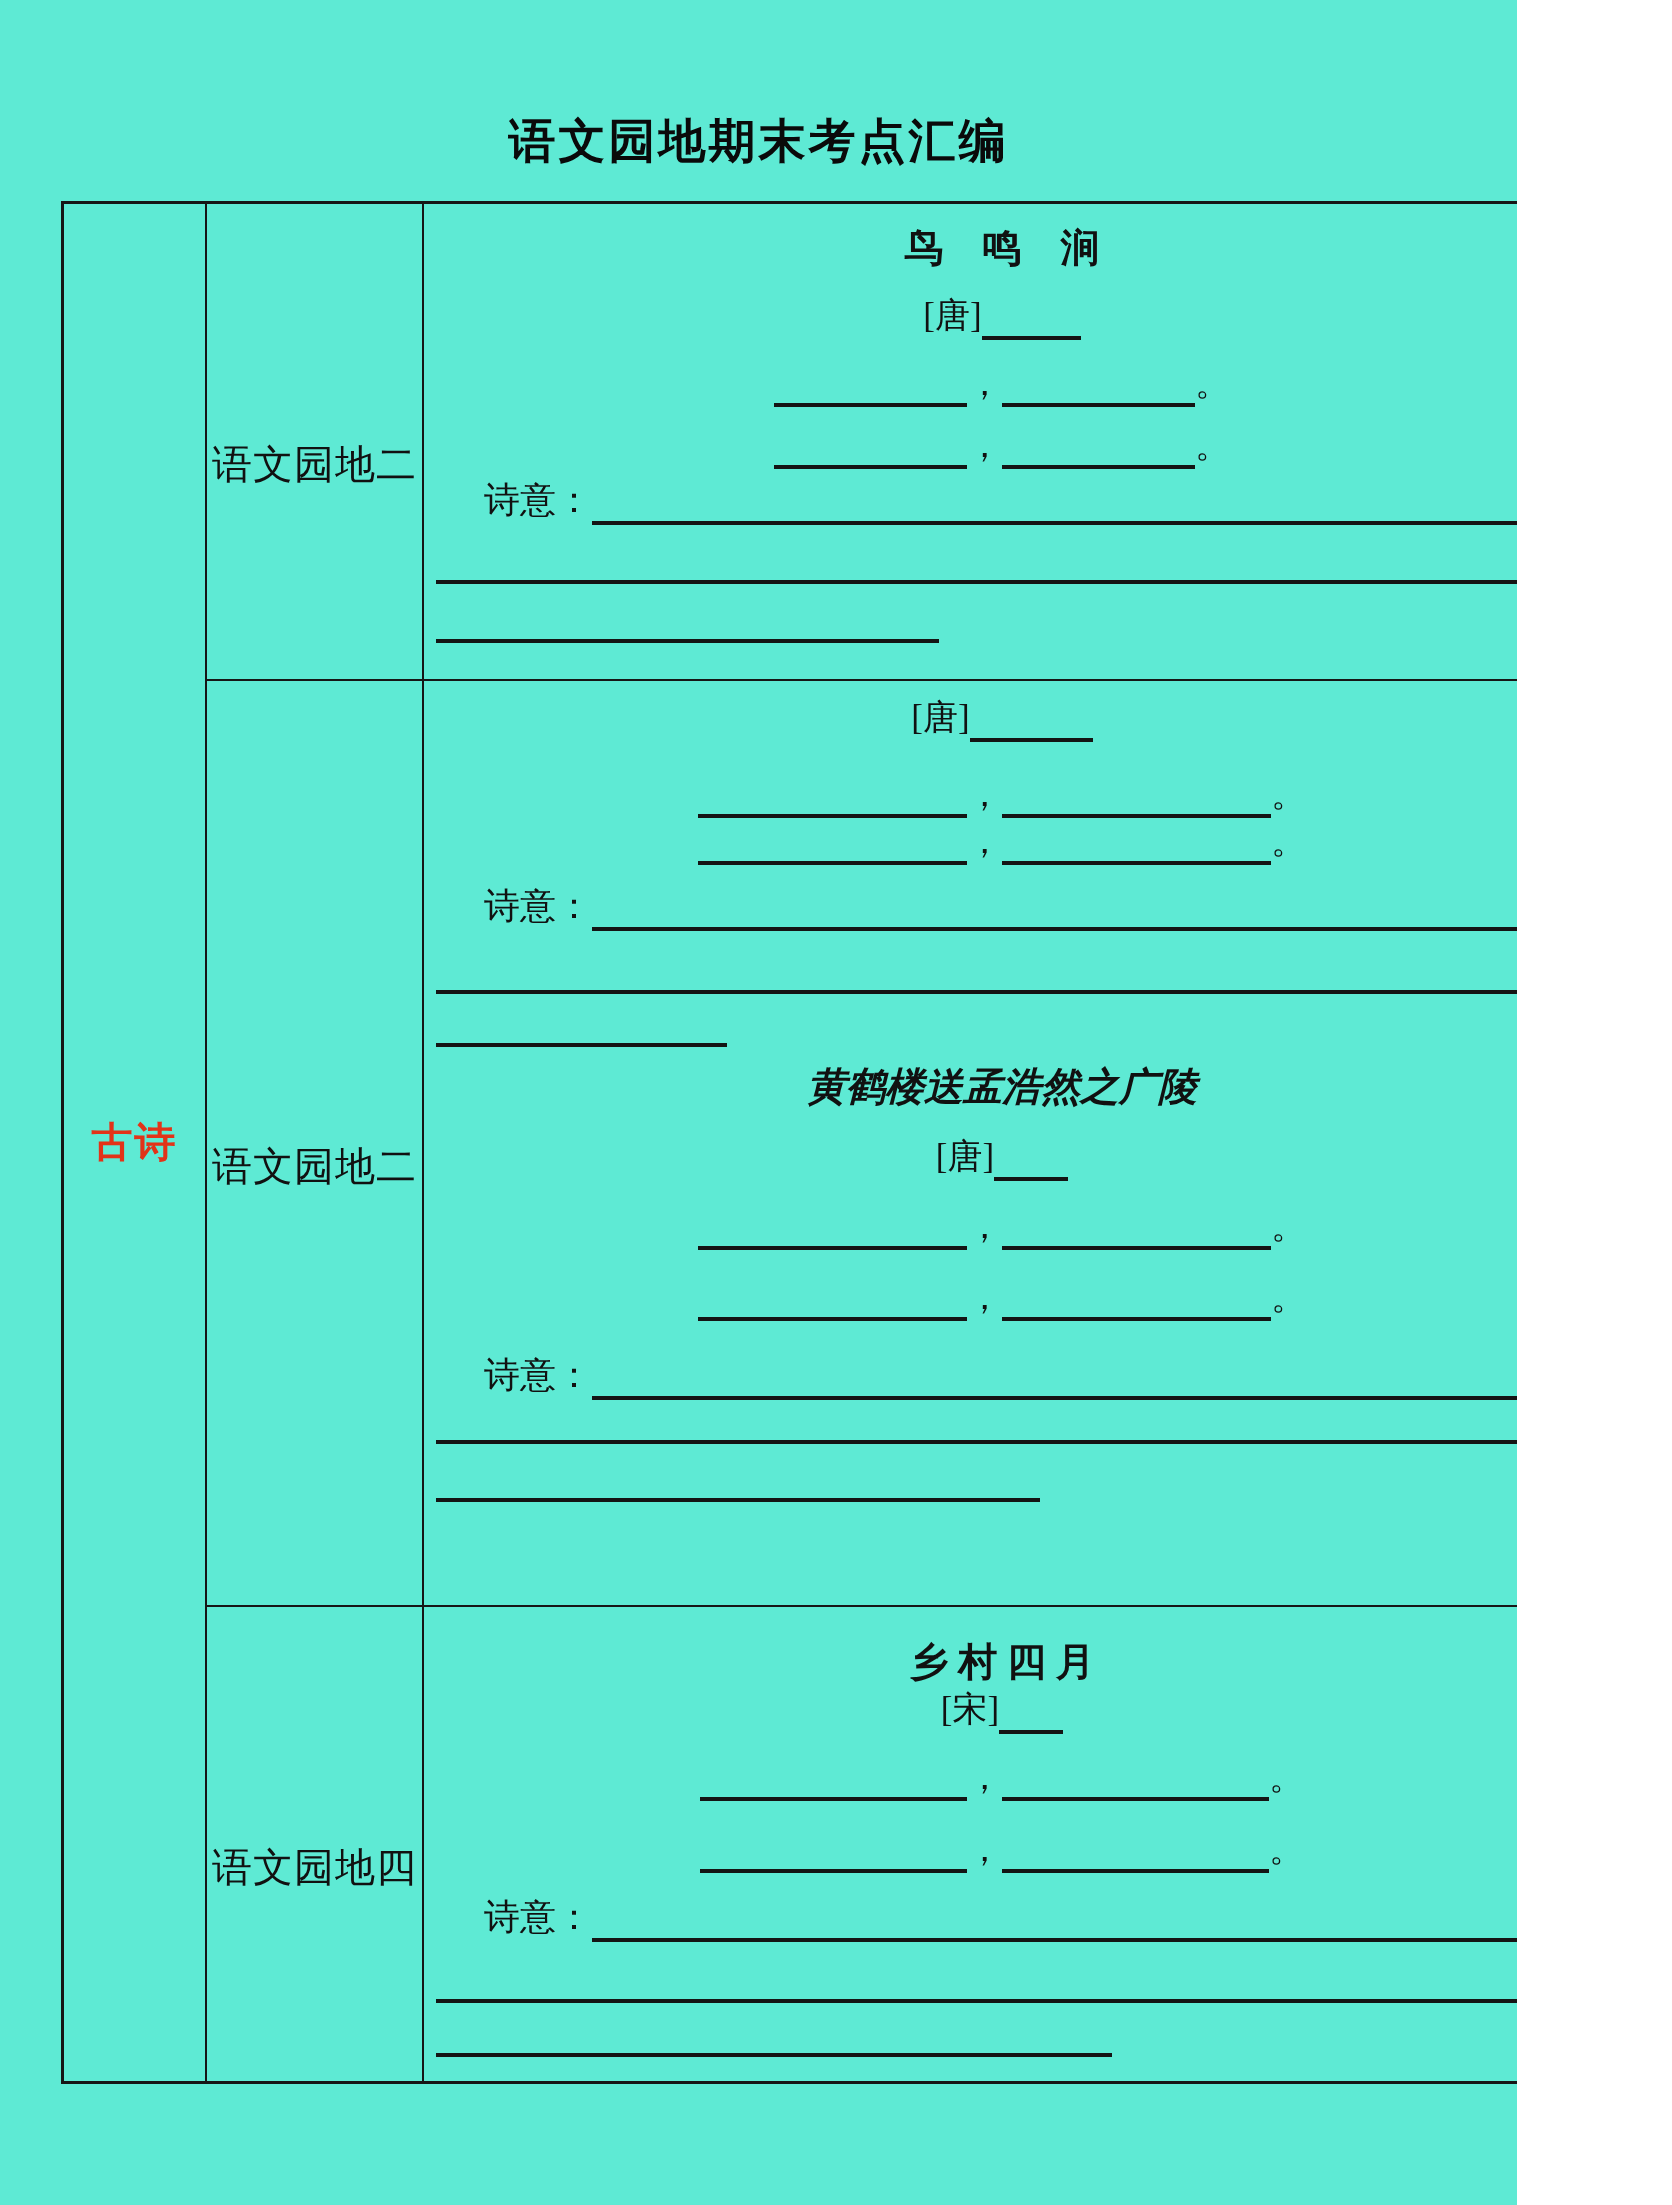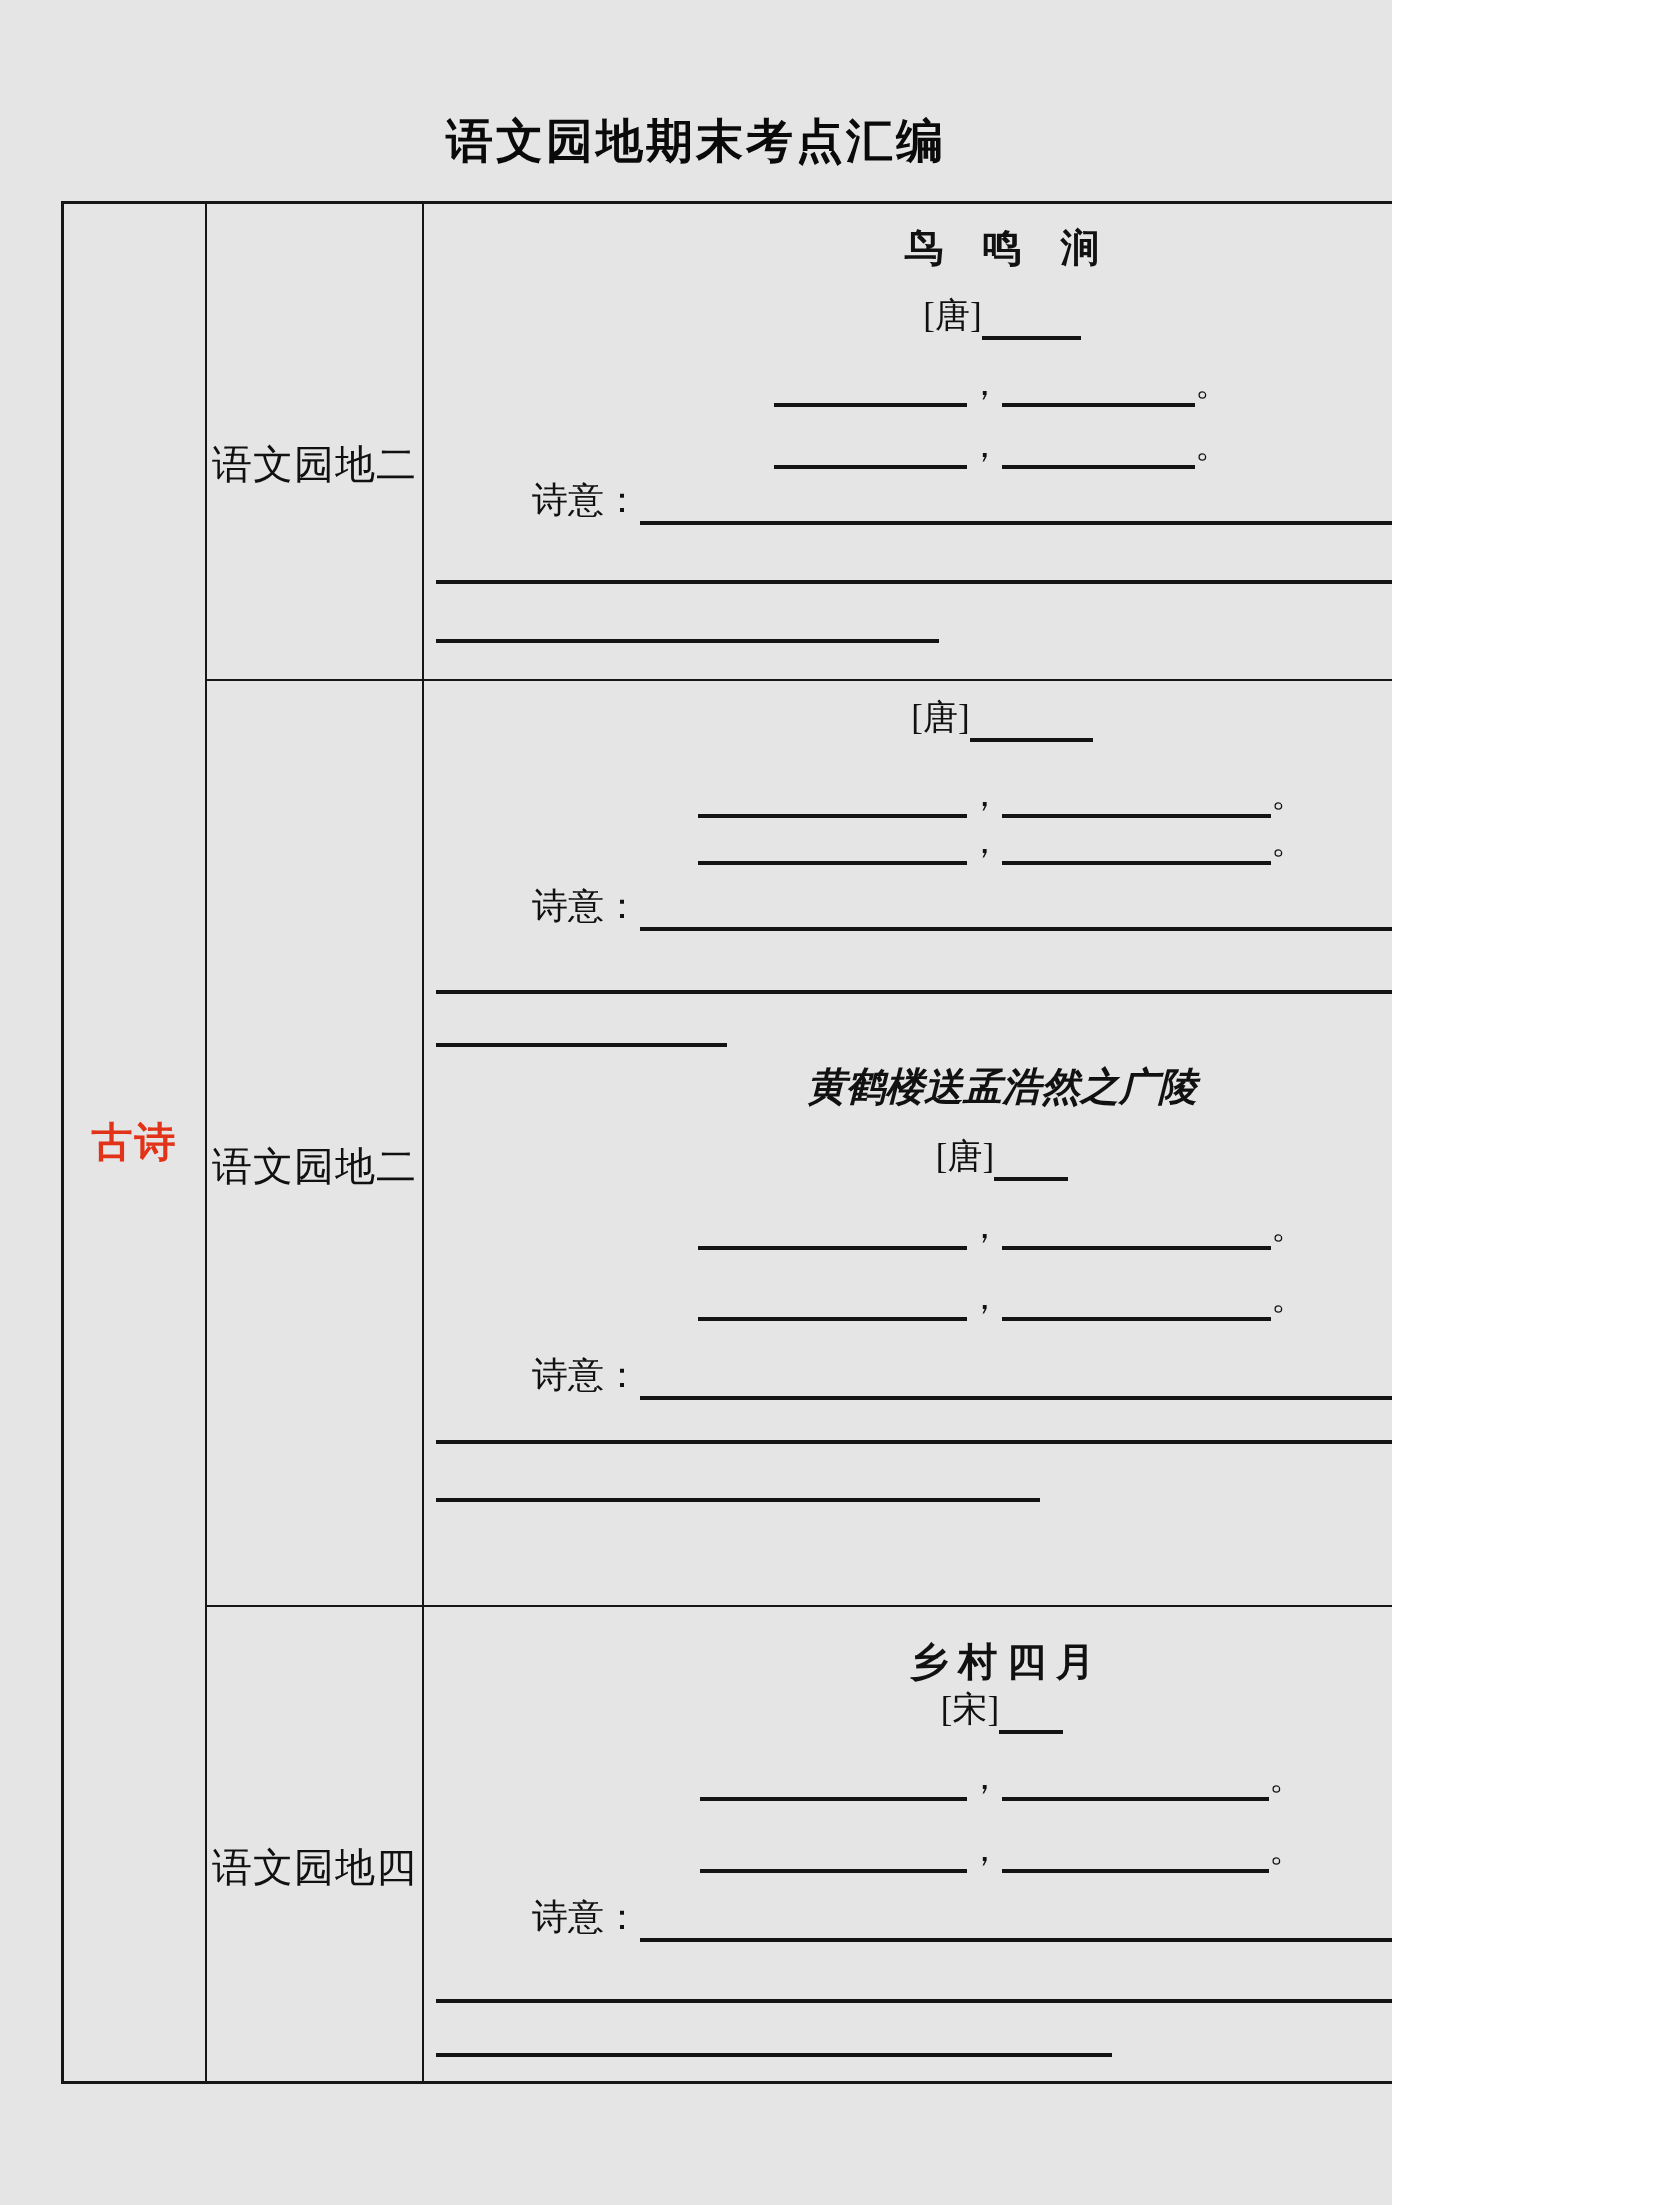--- a/index.html
+++ b/index.html
@@ -1,19 +1,19 @@
 <!DOCTYPE html>
 <html lang="zh" style="font-size:8px"><head>
 <meta charset="utf-8">
 <style>
   html,body{margin:0;padding:0;background:#ffffff;}
   .page{
     position:relative;
-    width:1392px;height:2205px;
-    background:#e5e5e5;
+    width:1517px;height:2205px;
+    background:#5eead4;
     color:#111;
     font-family:"Liberation Serif","DejaVu Serif",serif;
     overflow:hidden;
   }
   .page-title{
     position:absolute;top:110px;left:0;right:0;
     text-align:center;
     font-size:47px;font-weight:bold;letter-spacing:3px;
     color:#0a0a0a;
   }
@@ -60,21 +60,21 @@
     font-size:35px;line-height:47px;white-space:nowrap;
   }
   .blank{
     display:inline-block;
     border-bottom:4.4px solid #141414;
     height:31px;
     vertical-align:bottom;
   }
   .meaning-line{
     display:flex;align-items:flex-end;
-    padding-left:108px;margin-right:17.3px;
+    padding-left:60px;margin-right:17.3px;
     font-size:36px;line-height:49px;
   }
   .meaning-label{white-space:nowrap;}
   .meaning-blank{
     flex:1;height:0;
     border-bottom:4.4px solid #141414;
   }
   .fill-line{
     height:0;border-top:4.4px solid #141414;
     margin-left:12.3px;

